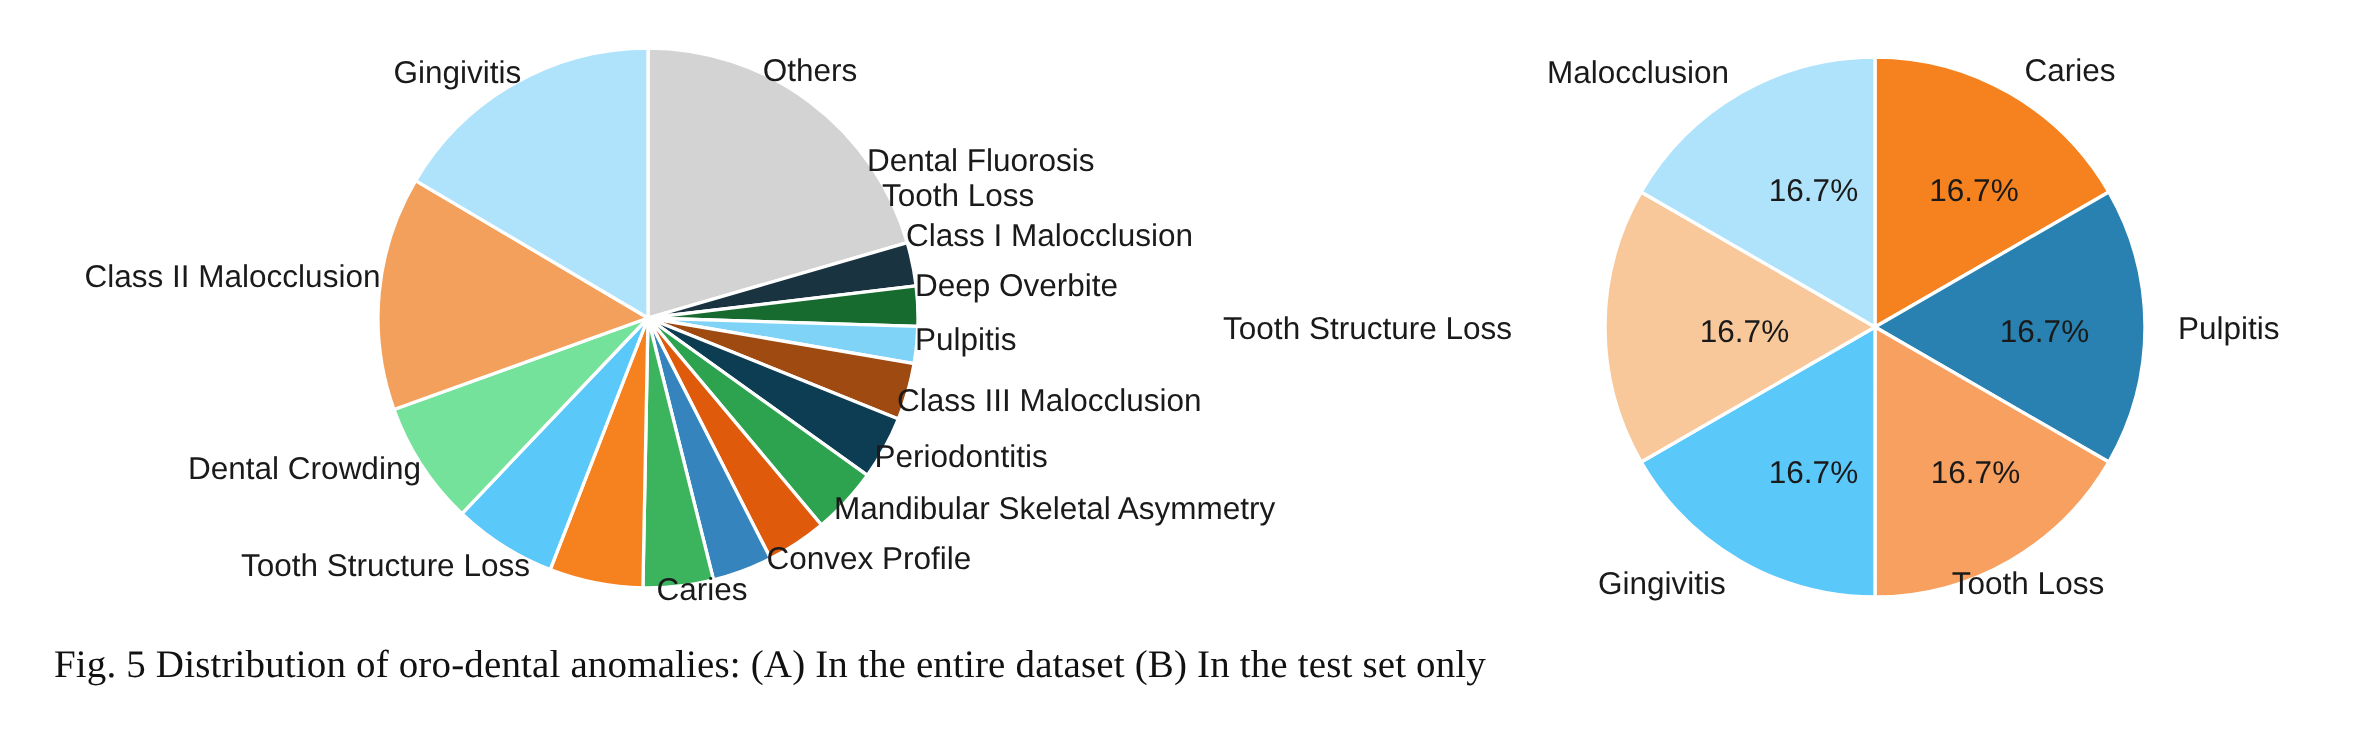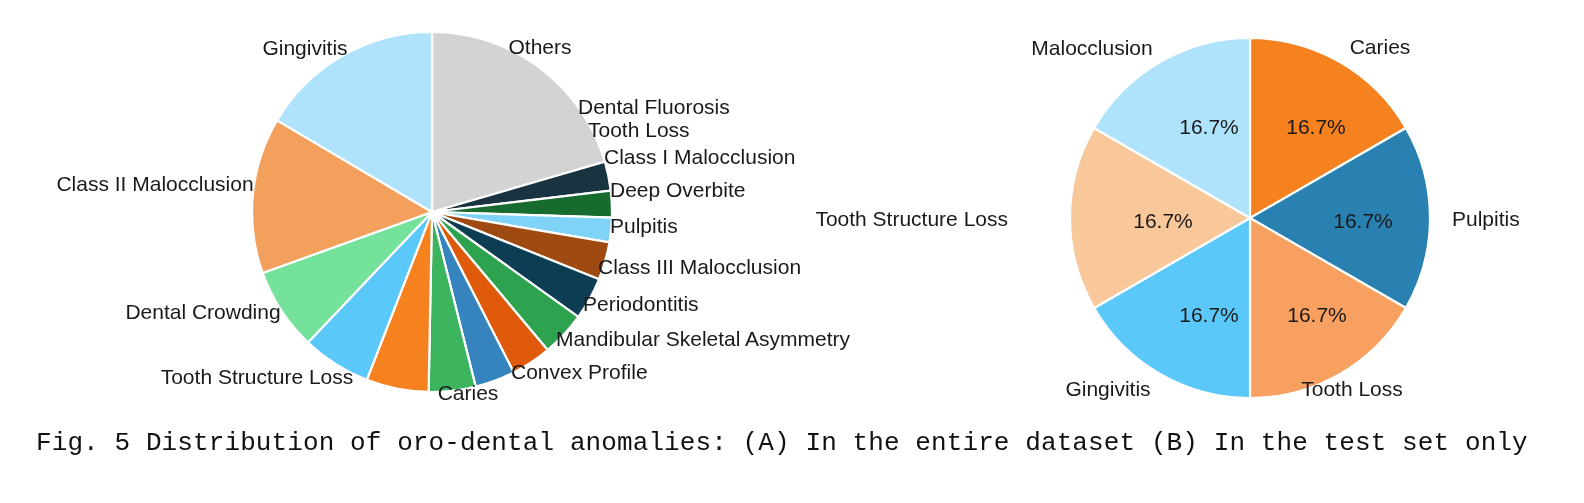--- a/index.html
+++ b/index.html
@@ -24,21 +24,21 @@
   .pct-label{
     font-family:"Liberation Sans", sans-serif;
     font-size:21px;
     fill:#1a1a1a;
   }
   #caption{
     position:absolute;
     left:36px;
     top:428px;
     width:1520px;
-    font-family:Liberation Mono, monospace;
+    font-family:Liberation Serif, serif;
     font-size:26px;
     color:#111111;
     letter-spacing:0.1px;
     white-space:nowrap;
   }
 </style>
 </head>
 <body>
 
 <div id="figure">

